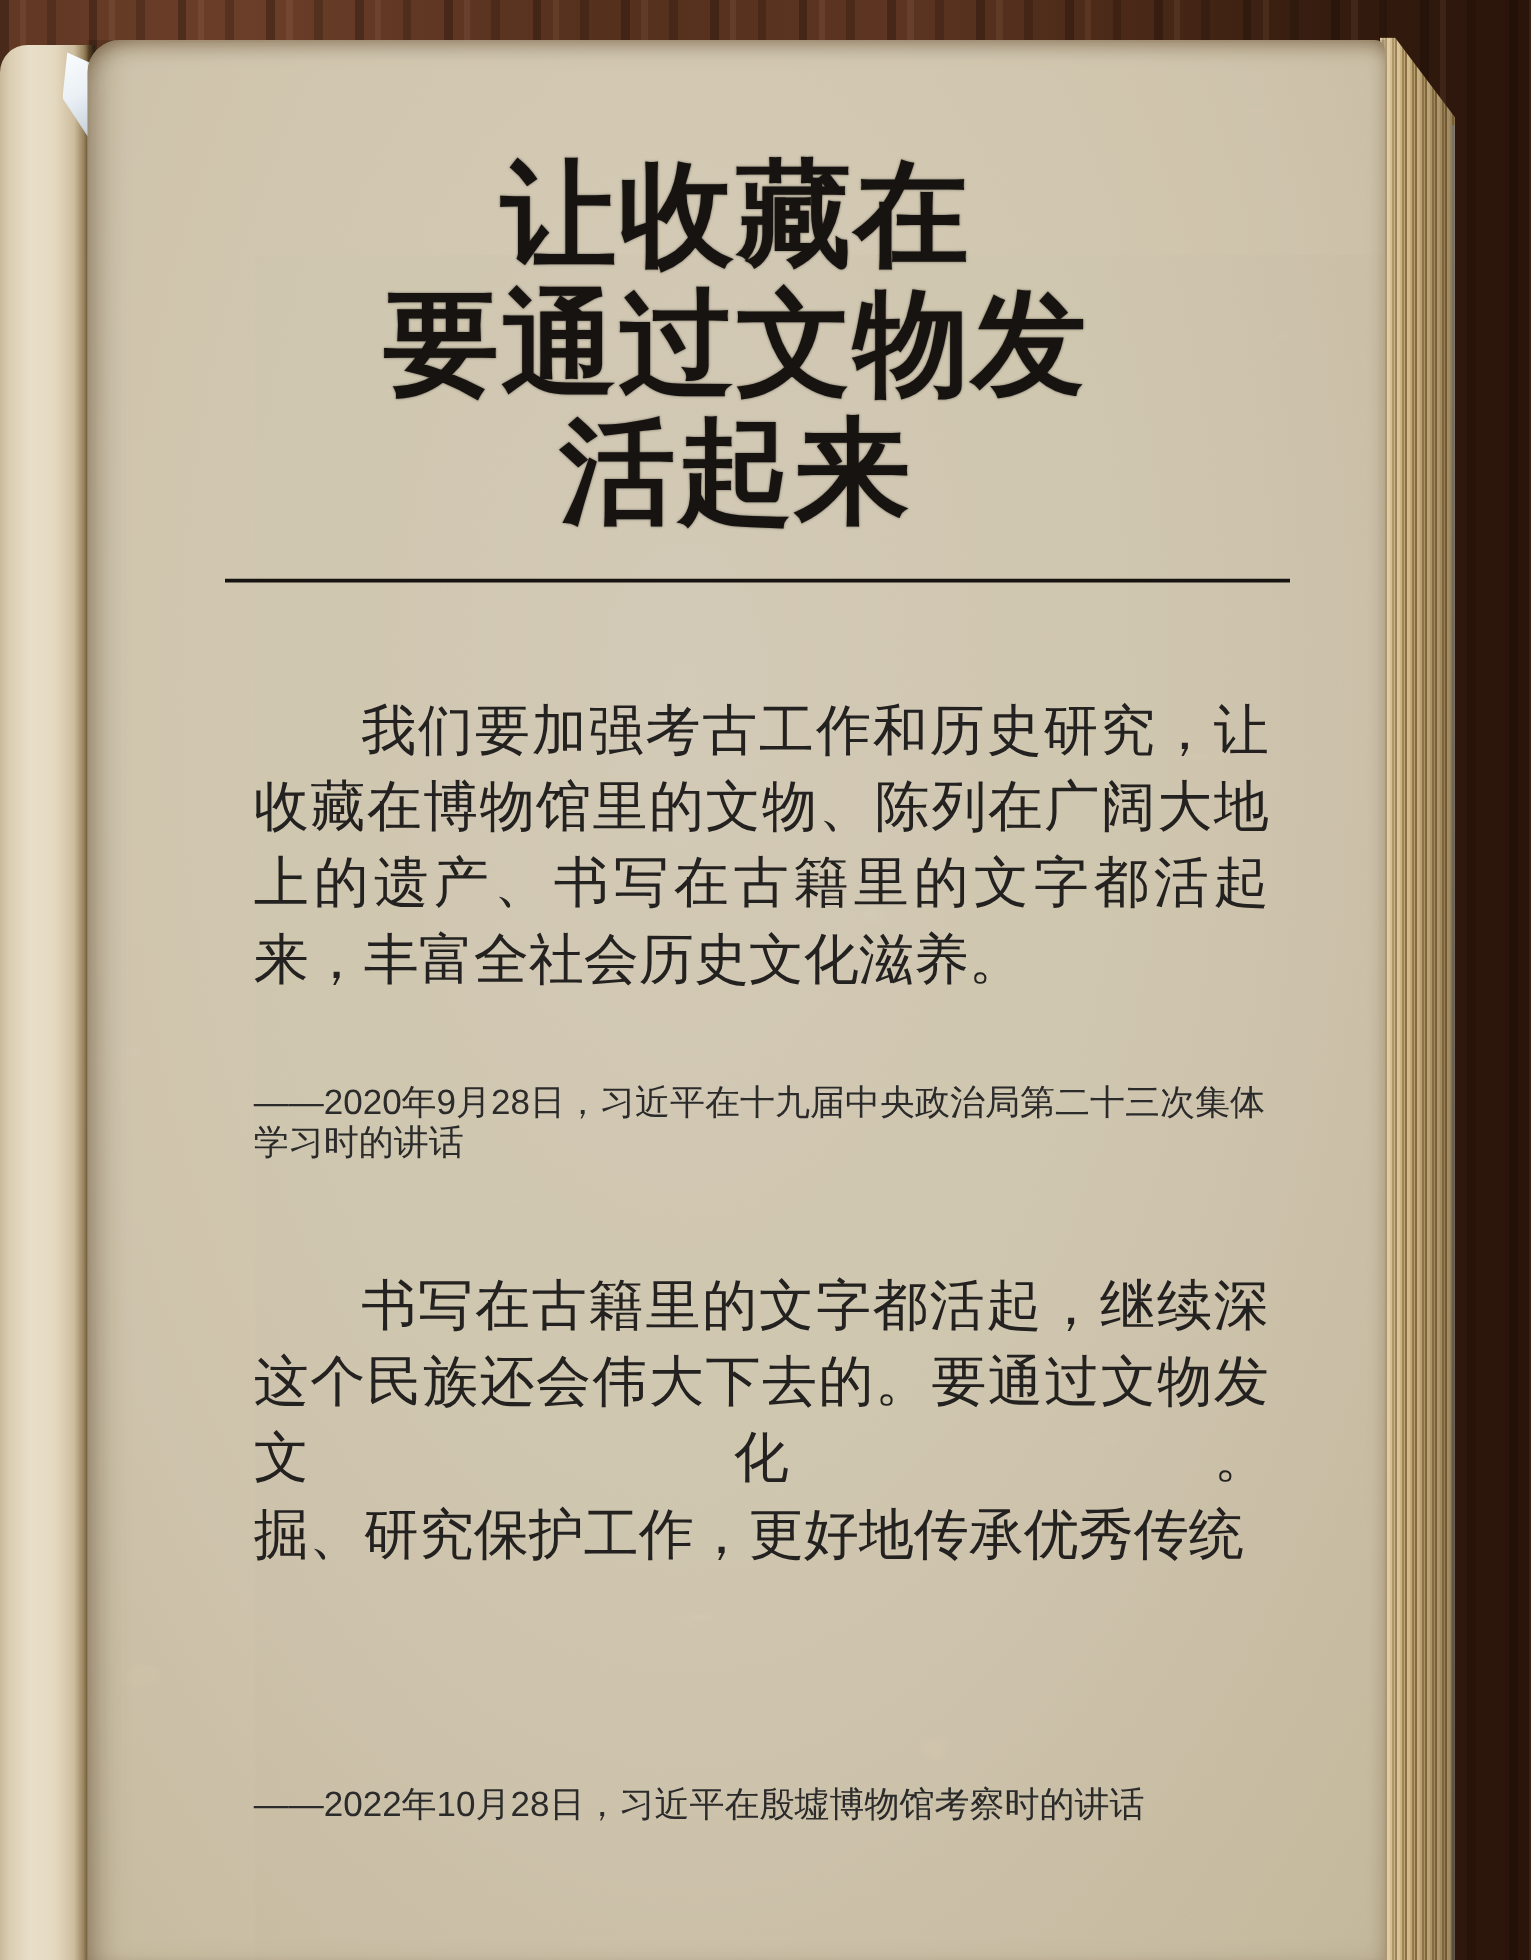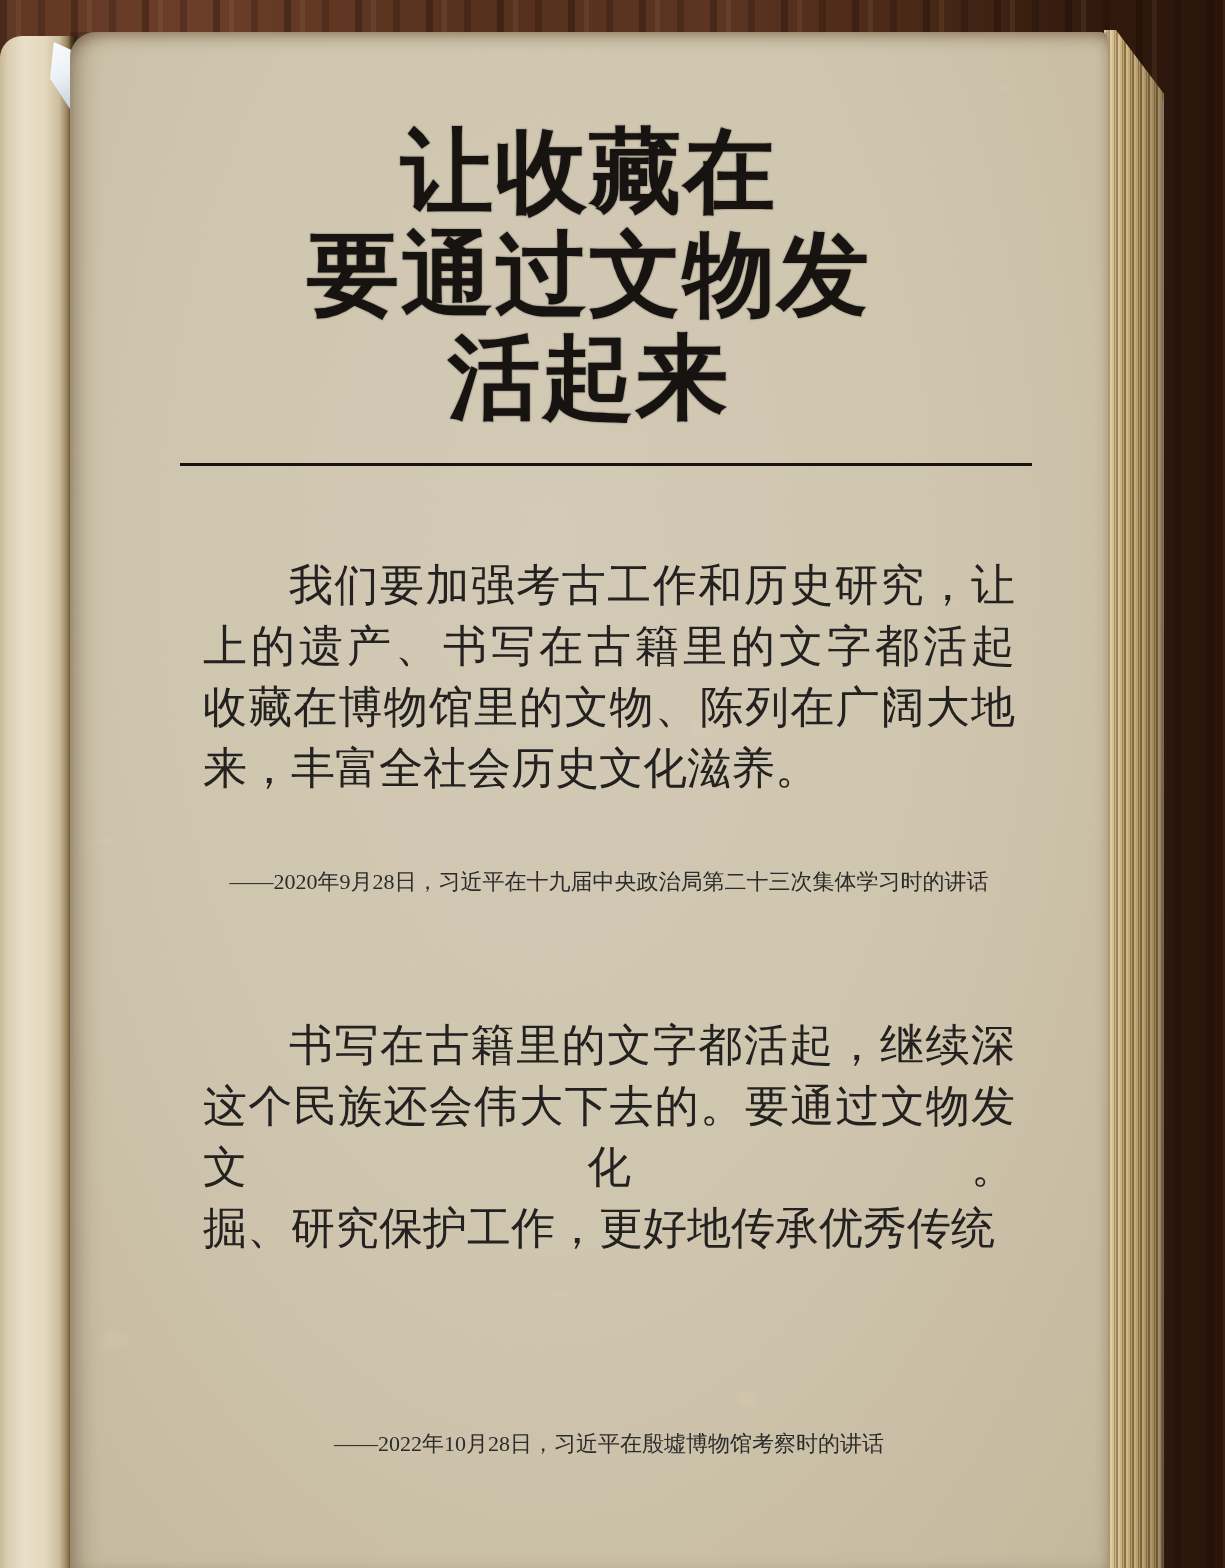--- a/index.html
+++ b/index.html
@@ -70,23 +70,23 @@
   .quote{
     position:absolute;left:133px;width:812px;
     font-size:44px;line-height:61px;color:var(--body-ink,#242220);
   }
   .quote-1{top:522px;}
   .quote-2{top:982px;}
   .qline{text-align:justify;text-align-last:justify;}
   .qline:first-child{text-indent:86px;}
   .qline:last-child{text-align:right;text-align-last:left;}
   .attr{
-    position:absolute;left:133px;width:812px;text-align:center;
-    font-family:Liberation Serif, serif;
-    font-size:22px;line-height:32px;color:var(--attr-ink,#2b2b2b);
+    position:absolute;left:133px;width:812px;text-align:left;
+    font-family:Liberation Sans, sans-serif;
+    font-size:28px;line-height:32px;color:var(--attr-ink,#2b2b2b);
   }
   .attr-1{top:834px;}
   .attr-2{top:1396px;}
 </style>
 </head>
 <body>
 
 <div class="stage">
   <div class="wood"></div>
   <div class="left-page"></div>
@@ -112,22 +112,22 @@
     <div class="title">
         <div class="title-line">让收藏在</div>
         <div class="title-line">要通过文物发</div>
         <div class="title-line">活起来</div>
       </div>
 
     <div class="divider"></div>
 
     <div class="quote quote-1">
         <div class="qline">我们要加强考古工作和历史研究，让</div>
+        <div class="qline">收藏在博物馆里的文物、陈列在广阔大地</div>
         <div class="qline">上的遗产、书写在古籍里的文字都活起</div>
-        <div class="qline">收藏在博物馆里的文物、陈列在广阔大地</div>
         <div class="qline">来，丰富全社会历史文化滋养。</div>
       </div>
 
     <div class="attr attr-1">——2020年9月28日，习近平在十九届中央政治局第二十三次集体学习时的讲话</div>
 
     <div class="quote quote-2">
         <div class="qline">书写在古籍里的文字都活起，继续深</div>
         <div class="qline">这个民族还会伟大下去的。要通过文物发</div>
         <div class="qline">文化。</div>
         <div class="qline">掘、研究保护工作，更好地传承优秀传统</div>

